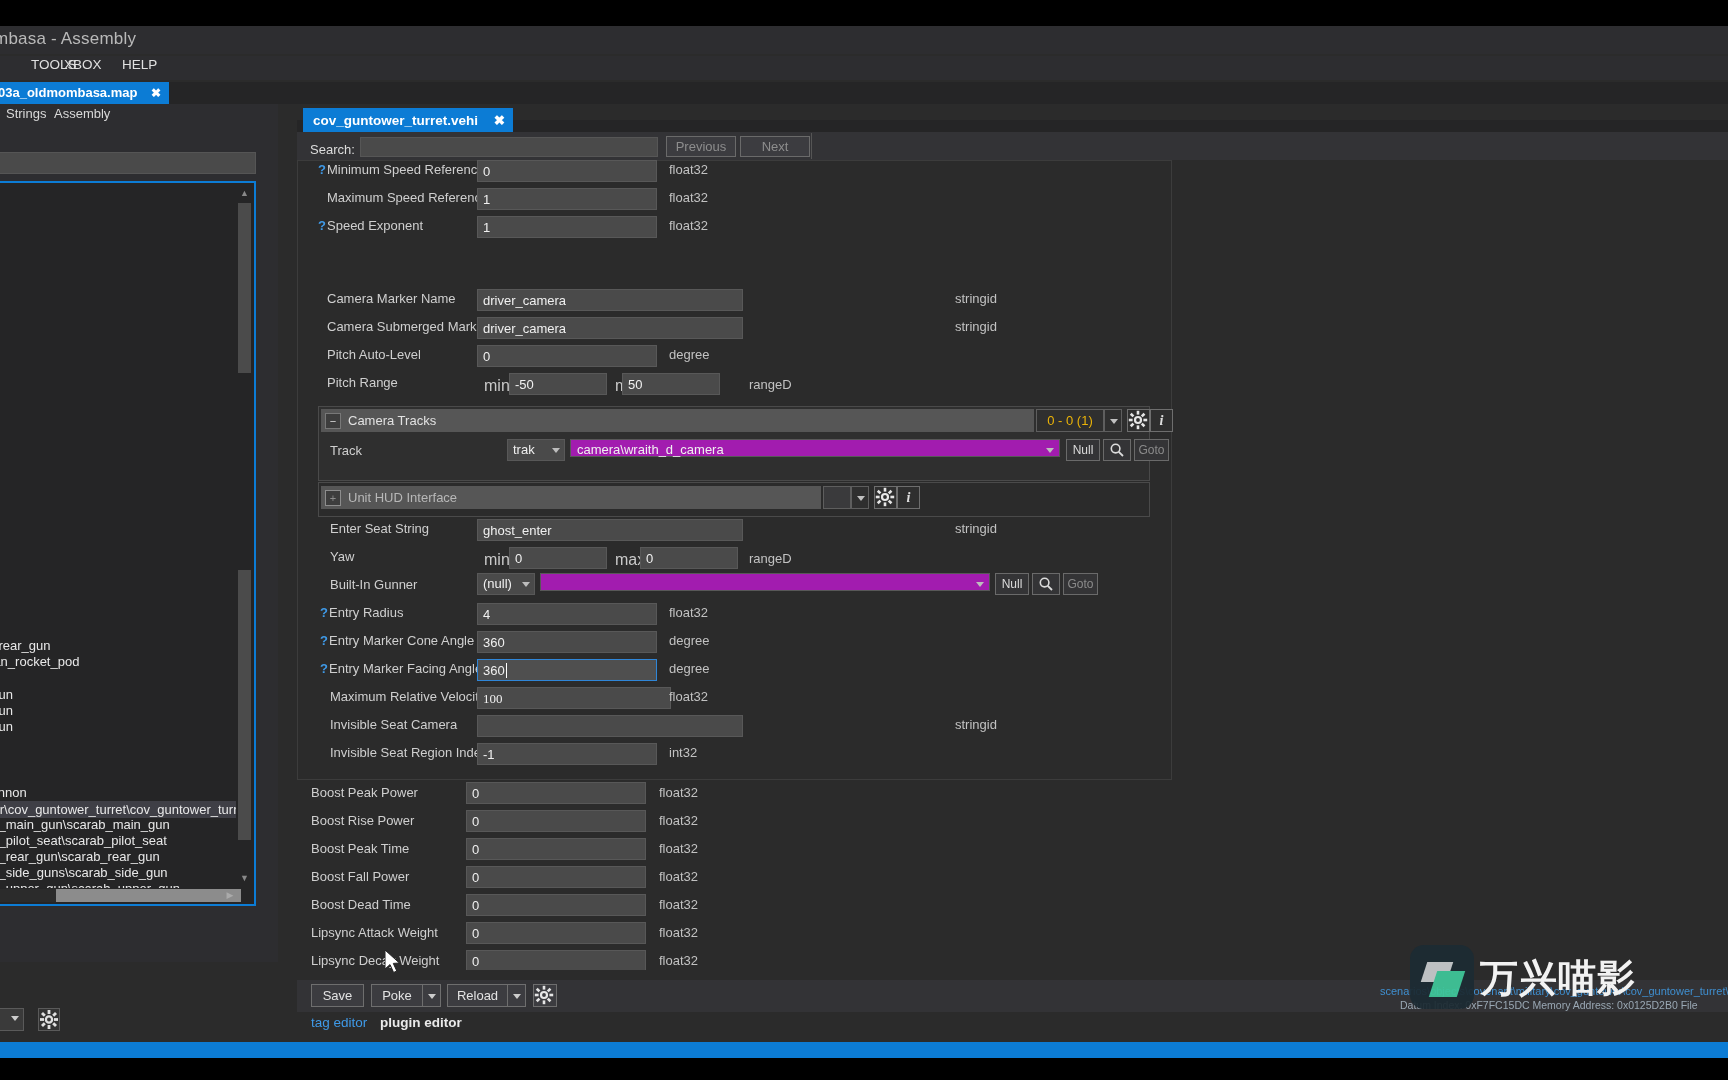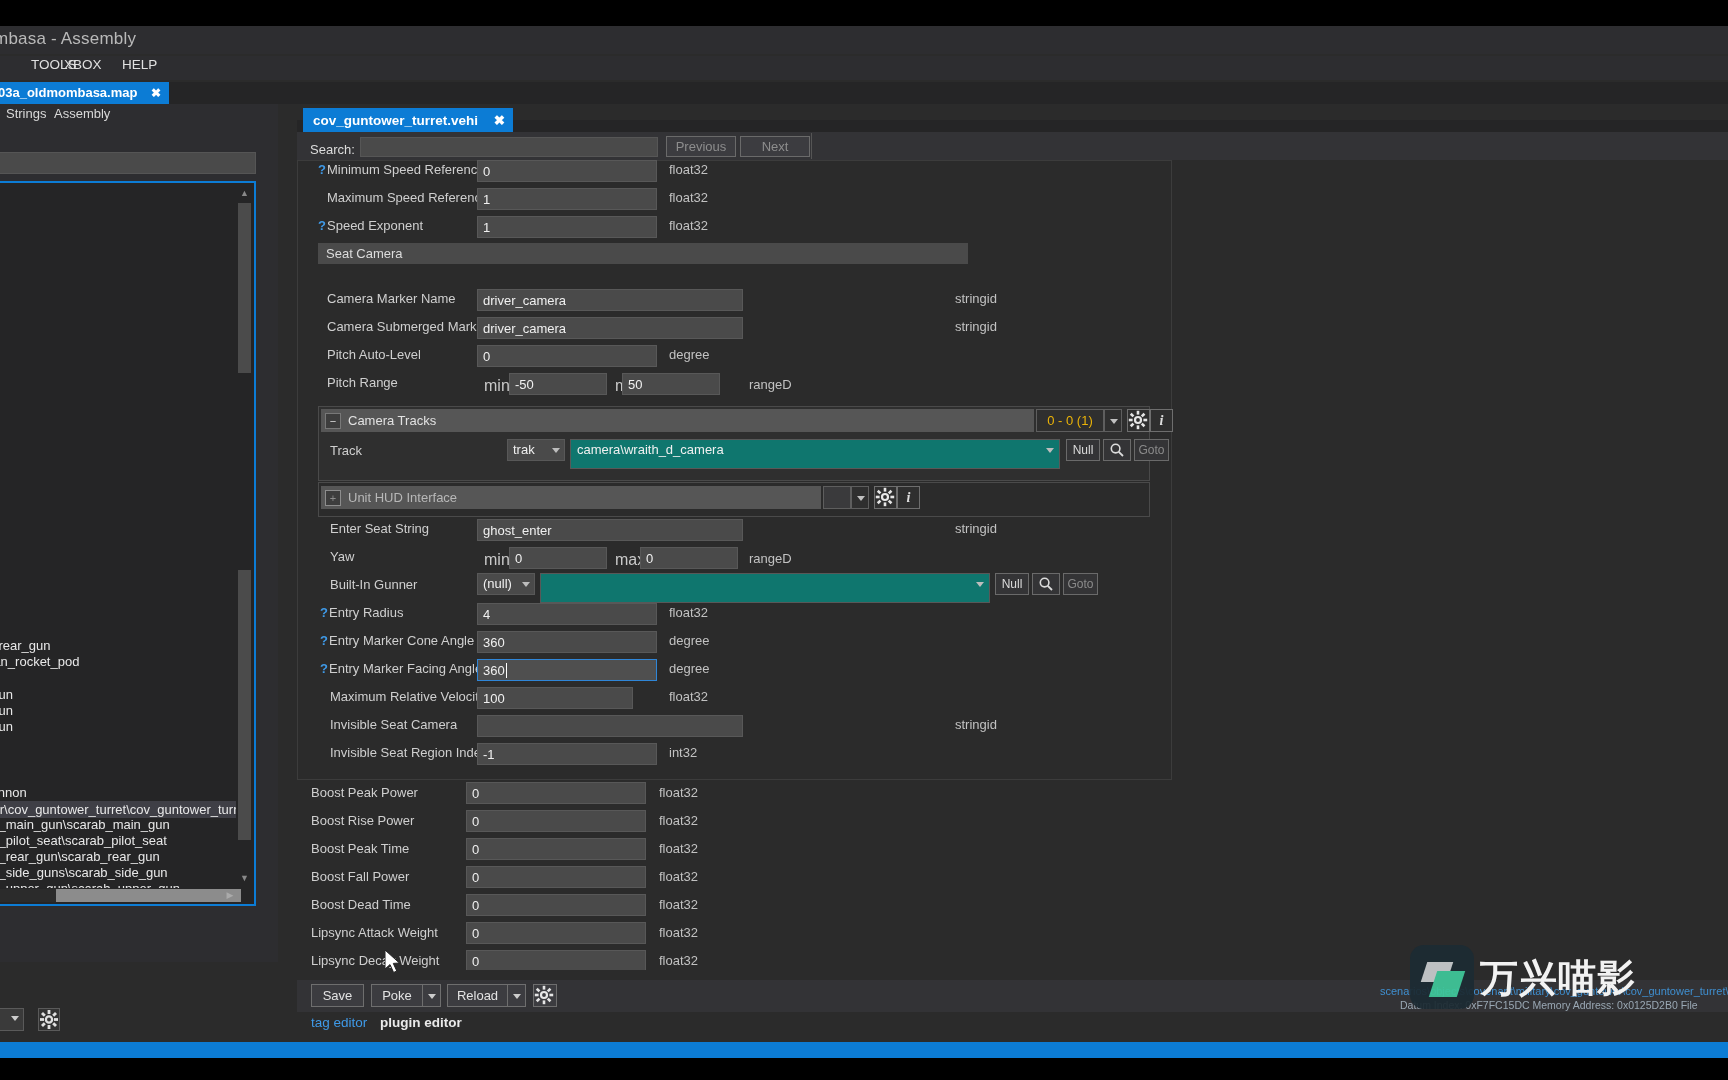--- a/index.html
+++ b/index.html
@@ -102,21 +102,21 @@
   .caret-btn { position:absolute; width:18px; height:23px; background:#2f2f2f; border:1px solid #5e5e5e; }
   .caret-btn::after { content:""; position:absolute; left:5px; top:9px; border-left:4px solid transparent;
                       border-right:4px solid transparent; border-top:5px solid #c0c0c0; }
   .iconbtn { position:absolute; width:23px; height:23px; background:#2f2f2f; border:1px solid #6e6e6e; }
   .iconbtn.info { color:#e0e0e0; font-size:14px; font-style:italic; font-family:"Liberation Serif", serif;
                   text-align:center; line-height:21px; font-weight:bold;}
 
   .smalldd { position:absolute; background:#4a4a4a; border:1px solid #585858; height:22px; color:#f0f0f0;
              font-size:13px; padding:2px 5px; }
   .smalldd .c { position:absolute; right:4px; top:8px; border-left:4px solid transparent; border-right:4px solid transparent; border-top:5px solid #bdbdbd; }
-  .widedd { position:absolute; background:#0f766e; border:1px solid #585858; height:30px; color:#f0f0f0;
+  .widedd { position:absolute; background:#a21caf; border:1px solid #585858; height:18px; color:#f0f0f0;
             font-size:13px; padding:2px 6px; }
   .widedd .c { position:absolute; right:5px; top:8px; border-left:4px solid transparent; border-right:4px solid transparent; border-top:5px solid #bdbdbd; }
   .tinybtn { position:absolute; height:22px; background:#343436; border:1px solid #6a6a6a; color:#dcdcdc;
              font-size:12px; text-align:center; line-height:20px; }
   .tinybtn.dim { color:#8b8b8b; }
 
   
   .bottom-bar { position:absolute; left:297px; top:980px; width:1431px; height:32px; background:#333336; }
   .bbtn { position:absolute; height:23px; background:#3c3c40; border:1px solid #6e6e6e; color:#e3e3e3;
           font-size:13px; text-align:center; line-height:21px; }
@@ -253,21 +253,20 @@
 
     <span class="flabel" style="left:30px; top:30px;">Maximum Speed Reference</span>
     <div class="finput" style="left:180px; top:28px; width:180px;">1</div>
     <span class="ftype" style="left:372px; top:30px;">float32</span>
 
     <span class="qmark" style="left:21px; top:58px;">?</span>
     <span class="flabel" style="left:30px; top:58px;">Speed Exponent</span>
     <div class="finput" style="left:180px; top:56px; width:180px;">1</div>
     <span class="ftype" style="left:372px; top:58px;">float32</span>
 
-    <div class="sectionhdr" style="left:21px; top:83px; width:650px;">Seat Camera</div>
 
     <span class="flabel" style="left:30px; top:131px;">Camera Marker Name</span>
     <div class="finput" style="left:180px; top:129px; width:266px;">driver_camera</div>
     <span class="ftype" style="left:658px; top:131px;">stringid</span>
 
     <span class="flabel" style="left:30px; top:159px;">Camera Submerged Marker Name</span>
     <div class="finput" style="left:180px; top:157px; width:266px;">driver_camera</div>
     <span class="ftype" style="left:658px; top:159px;">stringid</span>
 
     <span class="flabel" style="left:30px; top:187px;">Pitch Auto-Level</span>
@@ -383,21 +382,21 @@
     <span class="flabel" style="left:32px; top:473px;">Entry Marker Cone Angle</span>
     <div class="finput" style="left:180px; top:471px; width:180px;">360</div>
     <span class="ftype" style="left:372px; top:473px;">degree</span>
 
     <span class="qmark" style="left:23px; top:501px;">?</span>
     <span class="flabel" style="left:32px; top:501px;">Entry Marker Facing Angle</span>
     <div class="finput focused" style="left:180px; top:499px; width:180px;"><span>360</span><span style="border-left:1px solid #fff; margin-left:1px;">&nbsp;</span></div>
     <span class="ftype" style="left:372px; top:501px;">degree</span>
 
     <span class="flabel" style="left:33px; top:529px;">Maximum Relative Velocity</span>
-    <div class="finput" style="left:180px; top:527px; width:156px;">100</div>
+    <div class="finput" style="left:180px; top:527px; width:194px;font-family:Liberation Serif, serif;">100</div>
     <span class="ftype" style="left:372px; top:529px;">float32</span>
 
     <span class="flabel" style="left:33px; top:557px;">Invisible Seat Camera</span>
     <div class="finput" style="left:180px; top:555px; width:266px;"></div>
     <span class="ftype" style="left:658px; top:557px;">stringid</span>
 
     <span class="flabel" style="left:33px; top:585px;">Invisible Seat Region Index</span>
     <div class="finput" style="left:180px; top:583px; width:180px;">-1</div>
     <span class="ftype" style="left:372px; top:585px;">int32</span>
 

